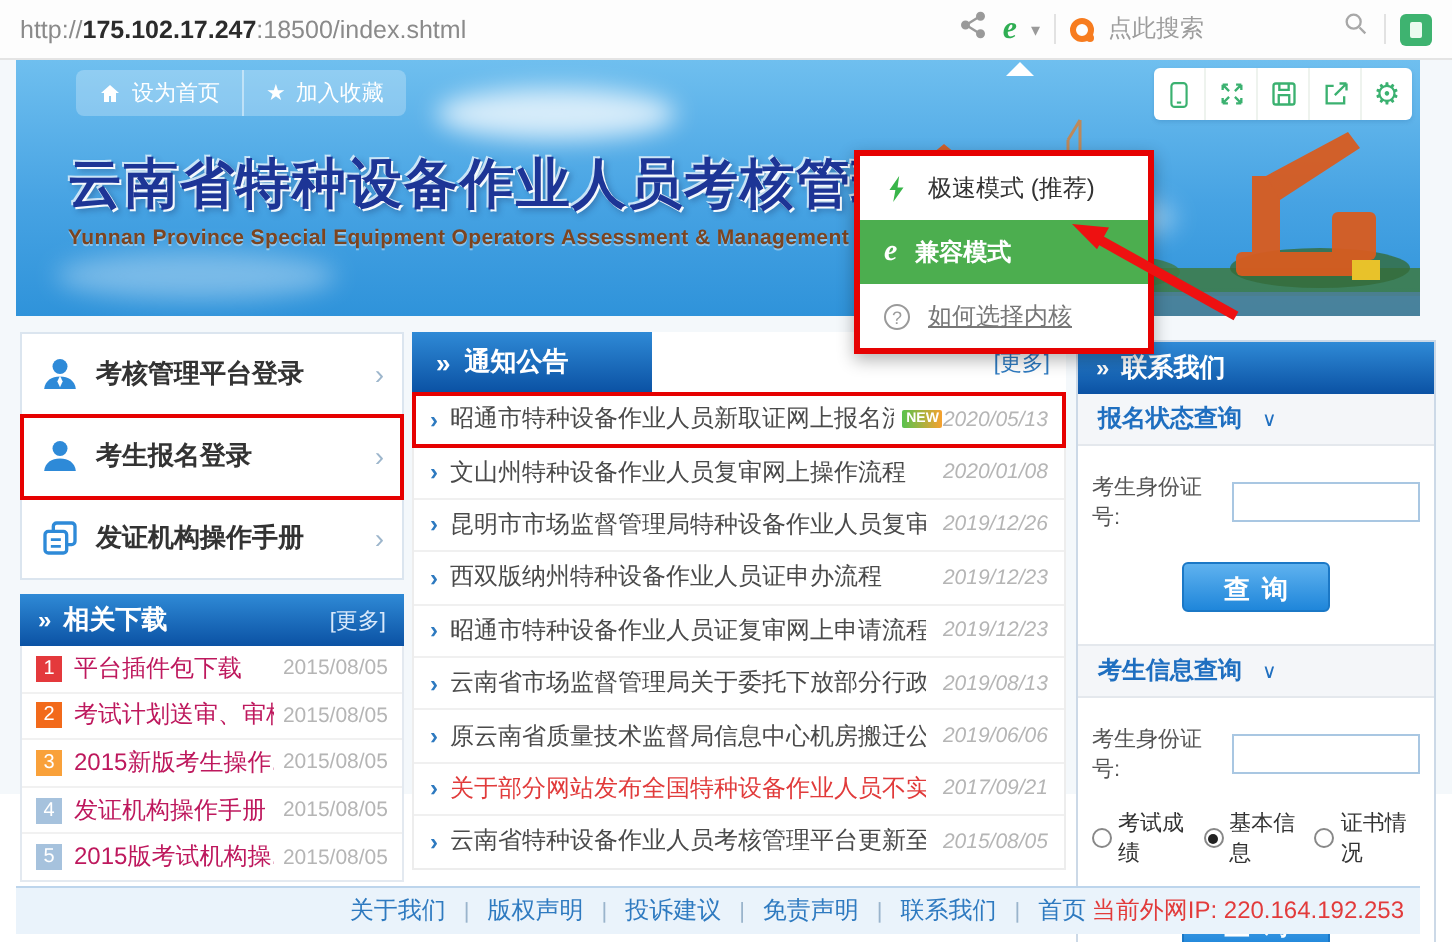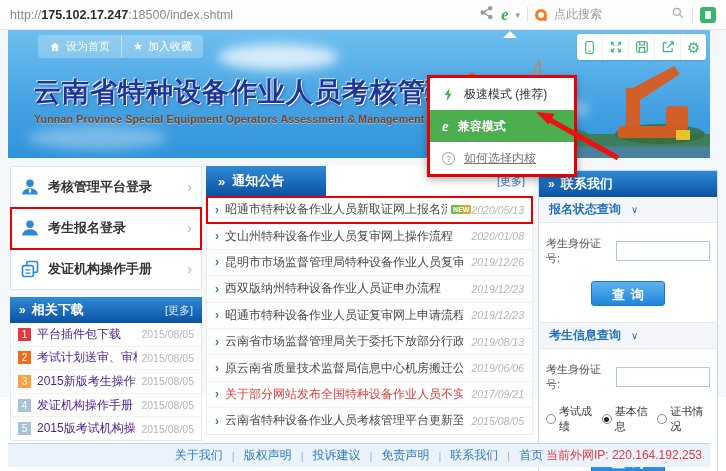--- a/index.html
+++ b/index.html
@@ -50,21 +50,21 @@
   .login-row:last-child{border-bottom:none;}
   .login-row .lbl{font-size:13px;font-weight:bold;color:#333;flex:1;margin-left:8px;}
   .login-row .chev{color:#9db6cc;font-size:14px;}
   .login-row.annotated{outline:2px solid #e60000;outline-offset:-1px;z-index:5;}
   .dl-panel{margin-top:7px;}
   .dl-list{background:#fff;border:1px solid #e3e9f0;border-top:none;}
   .dl-row{height:22.6px;display:flex;align-items:center;padding:0 7px;border-bottom:1px solid #f1f1f1;font-size:12px;}
   .dl-row:last-child{border-bottom:none;}
   .badge{width:13px;height:13px;color:#fff;font-size:10px;line-height:13px;text-align:center;margin-right:6px;flex:none;}
   .b1{background:#e4393c;} .b2{background:#f26a1b;} .b3{background:#f9a13a;} .b4{background:#a6c2dd;} .b5{background:#a6c2dd;}
-  .dl-title{flex:1;color:#4c1d95;white-space:nowrap;overflow:hidden;}
+  .dl-title{flex:1;color:#be185d;white-space:nowrap;overflow:hidden;}
   .dl-date{color:#b5b5b5;font-size:10.5px;margin-left:4px;}
 
   
   .col-center{position:absolute;top:136px;left:206px;width:327px;}
   .notice-head{height:30px;background:#fff;border-bottom:1px solid #d6d6d6;display:flex;align-items:center;}
   .notice-tab{height:30px;width:120px;background:linear-gradient(180deg,#2f8ad6,#0b52a4);color:#fff;display:flex;align-items:center;padding:0 12px;gap:7px;font-weight:bold;font-size:13px;box-sizing:border-box;}
   .notice-more{margin-left:auto;color:#2e7ac0;font-size:11px;padding-right:8px;}
   .notice-list{background:#fff;border:1px solid #ededed;border-top:none;}
   .n-row{height:25.4px;display:flex;align-items:center;padding:0 8px;border-bottom:1px solid #f0f0f0;font-size:12px;position:relative;background:#fff;}
   .n-row:last-child{border-bottom:none;}

